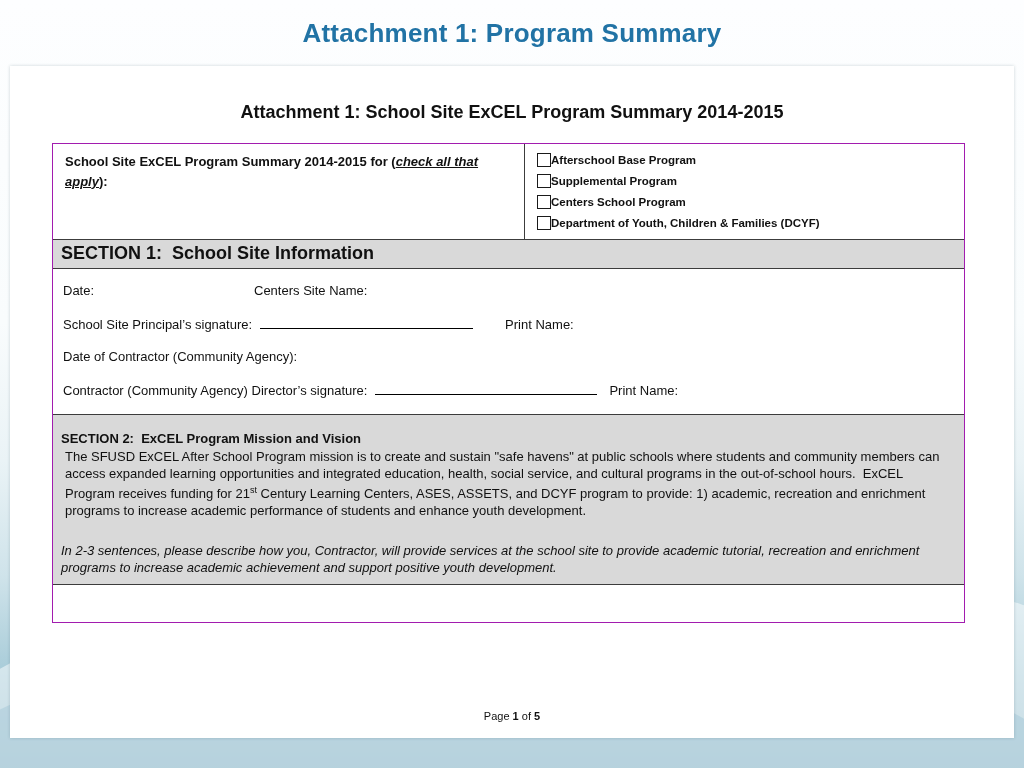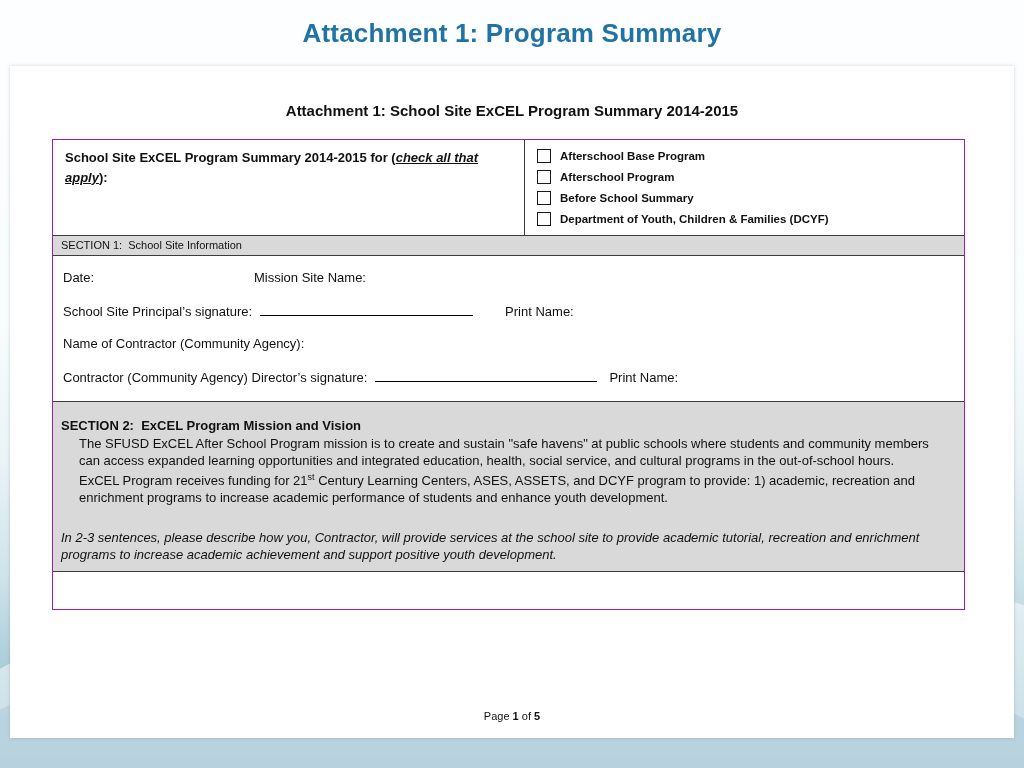--- a/index.html
+++ b/index.html
@@ -17,53 +17,53 @@
 
   .slide-title {
     position:absolute; top:18px; left:0; right:0; margin:0; text-align:center;
     font-size:26px; font-weight:bold; color:var(--title-accent, #2173a5); letter-spacing:0.2px;
   }
 
   .doc-panel {
     position:absolute; left:10px; top:66px; width:1004px; height:672px;
     background:#ffffff; box-shadow:0 0 3px rgba(60,90,100,0.25); color:#111;
   }
-  .doc-heading { padding-top:36px; text-align:center; font-weight:bold; font-size:15px; }
+  .doc-heading { padding-top:36px; text-align:center; font-weight:bold; font-size:18px; }
 
   .form { margin:20px 0 0 42px; width:911px; border:1px solid #a21caf; box-sizing:content-box; }
 
   .row-top { display:flex; }
   .cell-left {
     width:472px; box-sizing:border-box; border-right:1px solid #3c3c3c;
     padding:8px 12px; font-weight:bold; font-size:13px; line-height:1.5;
   }
   .ital-underline { font-style:italic; text-decoration:underline; }
   .cell-right { flex:1; box-sizing:border-box; padding:9px 12px; display:flex; flex-direction:column; gap:7px; }
-  .checkbox-row { display:flex; align-items:center; gap:9px; font-weight:bold; font-size:11.5px;text-align:center; }
+  .checkbox-row { display:flex; align-items:center; font-weight:bold; font-size:11.5px;text-align:center; }
   .checkbox { width:12px; height:12px; border:1.4px solid #1a1a1a; background:#fff; flex:0 0 auto; cursor:pointer; }
 
   .section-header {
     background:var(--section-gray,#d9d9d9); border-top:1px solid #3c3c3c; border-bottom:1px solid #3c3c3c;
-    font-weight:normal; font-size:11px; padding:3px 8px 4px;
+    font-weight:bold; font-size:18px; padding:3px 8px 4px;
   }
 
   .s1-body { padding:14px 10px 14px; font-size:13px; }
   .s1-line { margin-bottom:17px; white-space:nowrap; line-height:15px; }
   .s1-line:last-child { margin-bottom:2px; }
   .date-label { display:inline-block; width:191px; }
   .sig-line { display:inline-block; border-bottom:1px solid #000; height:13px; vertical-align:baseline; margin-left:8px; }
   .w1 { width:213px; margin-right:32px; }
   .w2 { width:222px; margin-right:12px; }
 
   .section2 {
     background:var(--section-gray,#d9d9d9); border-top:1px solid #3c3c3c; border-bottom:1px solid #3c3c3c;
     padding:16px 8px 8px; font-size:13px;
   }
   .s2-title { font-weight:bold; line-height:16px; }
-  .s2-para { margin:1px 18px 0; line-height:17px; }
+  .s2-para { margin:1px 4px 0; line-height:17px; }
   .s2-para sup { font-size:9px; }
   .s2-prompt { margin:23px 0 0; font-style:italic; font-weight:bold; font-weight:normal; line-height:17px; font-style:italic; }
   .s2-prompt { font-style:italic; }
 
   .empty-row { height:37px; background:#fff; }
 
   .page-footer { position:absolute; left:0; right:0; bottom:16px; text-align:center; font-size:11px; color:#111; }
   .page-footer b { font-weight:bold; }
 </style>
 </head>
@@ -82,44 +82,44 @@
 
       <div class="row-top">
         <div class="cell-left"><span>School Site ExCEL Program Summary 2014-2015 for (</span><span class="ital-underline">check all that apply</span><span>):</span></div>
         <div class="cell-right">
           <div class="checkbox-row">
             <span class="checkbox"></span>
             <span>Afterschool Base Program</span>
           </div>
           <div class="checkbox-row">
             <span class="checkbox"></span>
-            <span>Afterschool Program</span>
+            <span>Supplemental Program</span>
           </div>
           <div class="checkbox-row">
             <span class="checkbox"></span>
-            <span>Before School Summary</span>
+            <span>Centers School Program</span>
           </div>
           <div class="checkbox-row">
             <span class="checkbox"></span>
             <span>Department of Youth, Children &amp; Families (DCYF)</span>
           </div>
         </div>
       </div>
 
       <div class="section-header">SECTION 1:&nbsp; School Site Information</div>
 
       <div class="s1-body">
         <div class="s1-line">
-          <span class="date-label">Date:</span><span>Mission Site Name:</span>
+          <span class="date-label">Date:</span><span>Centers Site Name:</span>
         </div>
         <div class="s1-line">
           <span>School Site Principal’s signature:</span><span class="sig-line w1"></span><span>Print Name:</span>
         </div>
         <div class="s1-line">
-          <span>Name of Contractor (Community Agency):</span>
+          <span>Date of Contractor (Community Agency):</span>
         </div>
         <div class="s1-line">
           <span>Contractor (Community Agency) Director’s signature:</span><span class="sig-line w2"></span><span>Print Name:</span>
         </div>
       </div>
 
       <div class="section2">
         <div class="s2-title">SECTION 2:&nbsp; ExCEL Program Mission and Vision</div>
         <p class="s2-para"><span>The SFUSD ExCEL After School Program mission is to create and sustain "safe havens" at public schools where students and community members can access expanded learning opportunities and integrated education, health, social service, and cultural programs in the out-of-school hours.&nbsp; ExCEL Program receives funding for 21</span><sup>st</sup><span> Century Learning Centers, ASES, ASSETS, and DCYF program to provide: 1) academic, recreation and enrichment programs to increase academic performance of students and enhance youth development.</span></p>
         <p class="s2-prompt">In 2-3 sentences, please describe how you, Contractor, will provide services at the school site to provide academic tutorial, recreation and enrichment programs to increase academic achievement and support positive youth development.</p>

